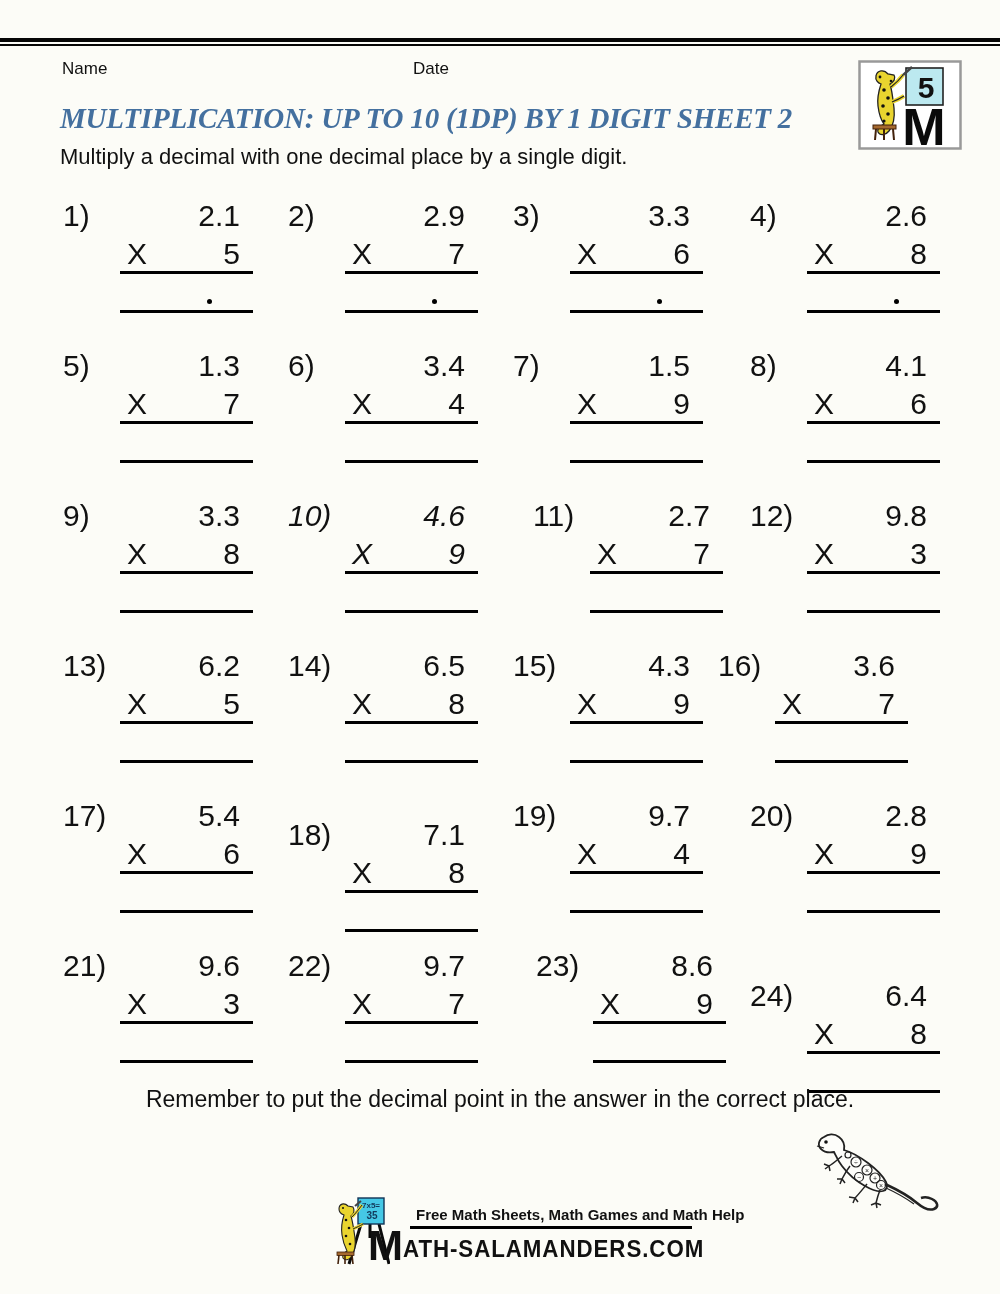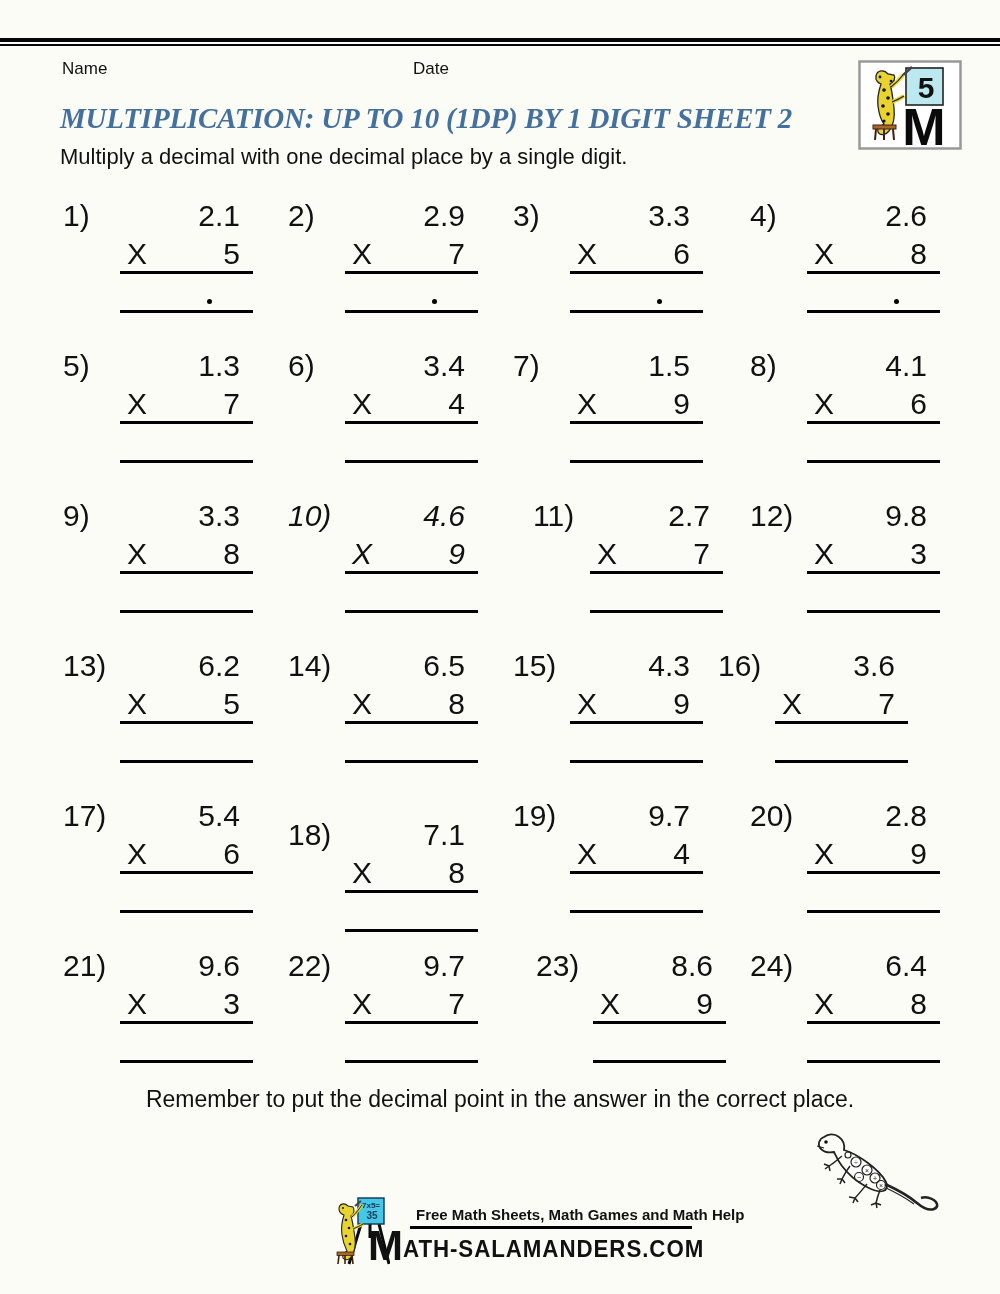--- a/index.html
+++ b/index.html
@@ -314,21 +314,21 @@
     <div class="problem" style="left: 510px; top: 950px; margin-left: 23px;">
     <div class="p-num">23)</div>
     <div class="p-value">8.6</div>
     <div class="p-mul">
       <span class="p-x">X</span>
       <span class="p-mult">9</span>
     </div>
 
     <div class="p-ans"></div>
   </div>
-    <div class="problem" style="left: 747px; top: 950px; text-align: center;">
+    <div class="problem" style="left: 747px; top: 980px; text-align: center;">
     <div class="p-num">24)</div>
     <div class="p-value">6.4</div>
     <div class="p-mul">
       <span class="p-x">X</span>
       <span class="p-mult">8</span>
     </div>
 
     <div class="p-ans"></div>
   </div>
   </div>

